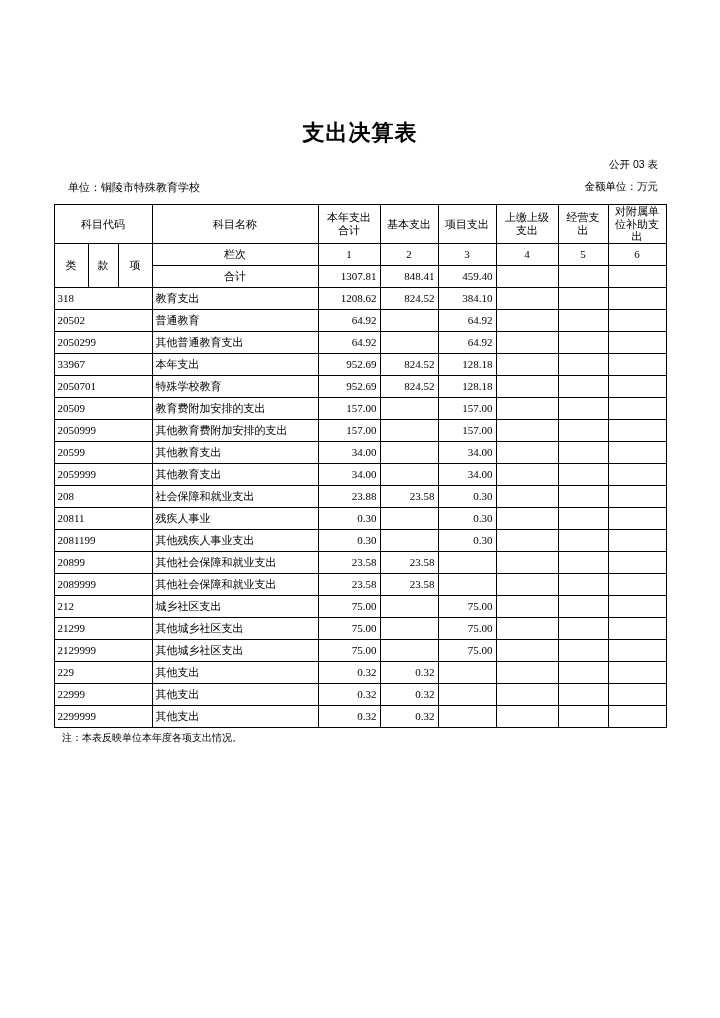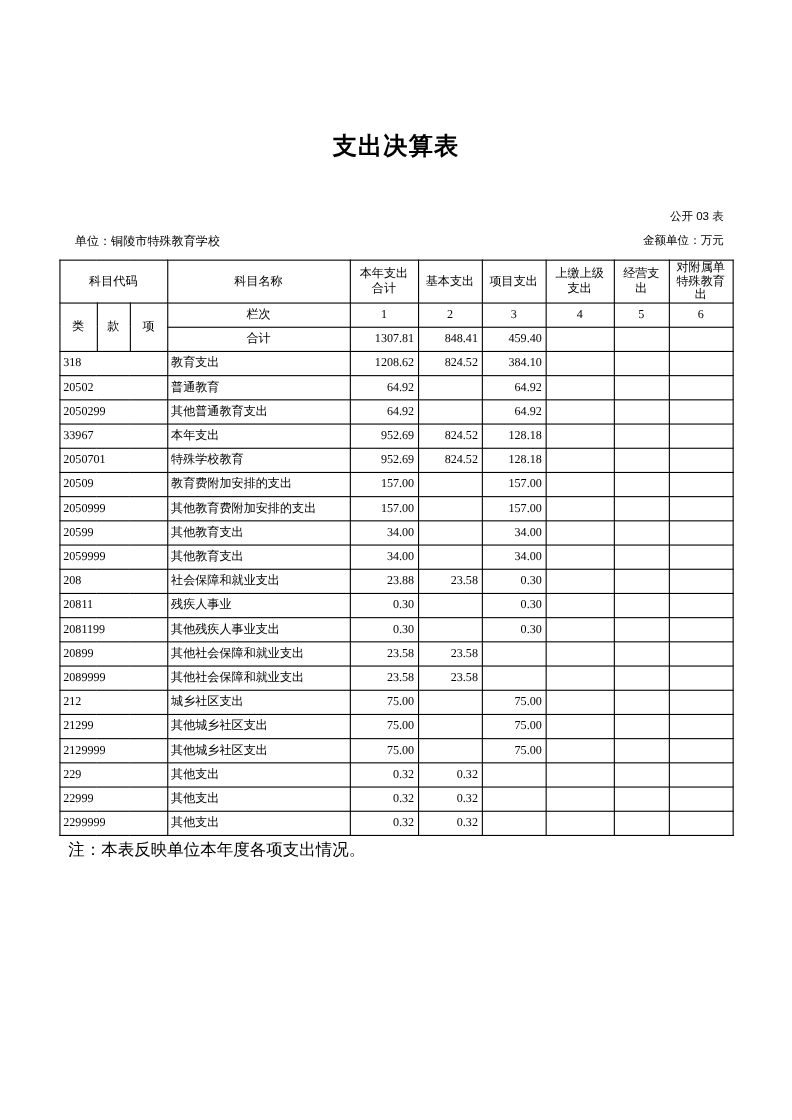--- a/index.html
+++ b/index.html
@@ -23,21 +23,21 @@
   .title {
     text-align: center;
     font-family: "Liberation Sans", "DejaVu Sans", sans-serif;
     font-weight: bold;
     font-size: 22px;
     letter-spacing: 1px;
     margin-top: 118px;
   }
   .meta-row {
     position: relative;
-    margin-top: 42px;
+    margin-top: 10px;
     height: 16px;
   }
   .meta-right {
     position: absolute;
     right: 62px;
     top: 0;
     font-size: 10.5px;
     font-family: "Liberation Sans", "DejaVu Sans", sans-serif;
   }
   .meta-row2 {
@@ -101,21 +101,21 @@
   }
   .colnum {
     text-align: center;
     font-family: "Liberation Serif", "DejaVu Serif", serif;
     font-size: 11.5px;
   }
   .subhdr { text-align: center; font-size: 11.5px; margin-top: 36px; }
   .footnote {
     width: 596px;
     margin: 3px auto 0 auto;
-    font-size: 15px;
+    font-size: 10px;
     font-family: "Liberation Sans", "DejaVu Sans", sans-serif;
     text-align: left;
   }
 </style>
 </head>
 <body>
 
 <div class="page">
 
   <div class="title">支出决算表</div>
@@ -152,21 +152,21 @@
         </td>
         <td class="hdr hdr-tall" rowspan="2">基本支出</td>
         <td class="hdr hdr-tall" rowspan="2">项目支出</td>
         <td class="hdr hdr-tall" rowspan="2">
           <div>上缴上级</div>
           <div>支出</div>
         </td>
         <td class="hdr hdr-tall" rowspan="2">经营支出</td>
         <td class="hdr hdr-tall" rowspan="2">
           <div>对附属单</div>
-          <div>特殊教育</div>
+          <div>位补助支</div>
           <div>出</div>
         </td>
       </tr>
       <tr></tr>
       <tr>
         <td class="subhdr" rowspan="2">类</td>
         <td class="subhdr" rowspan="2">款</td>
         <td class="subhdr" rowspan="2">项</td>
         <td class="subhdr">栏次</td>
         <td class="colnum">1</td>

